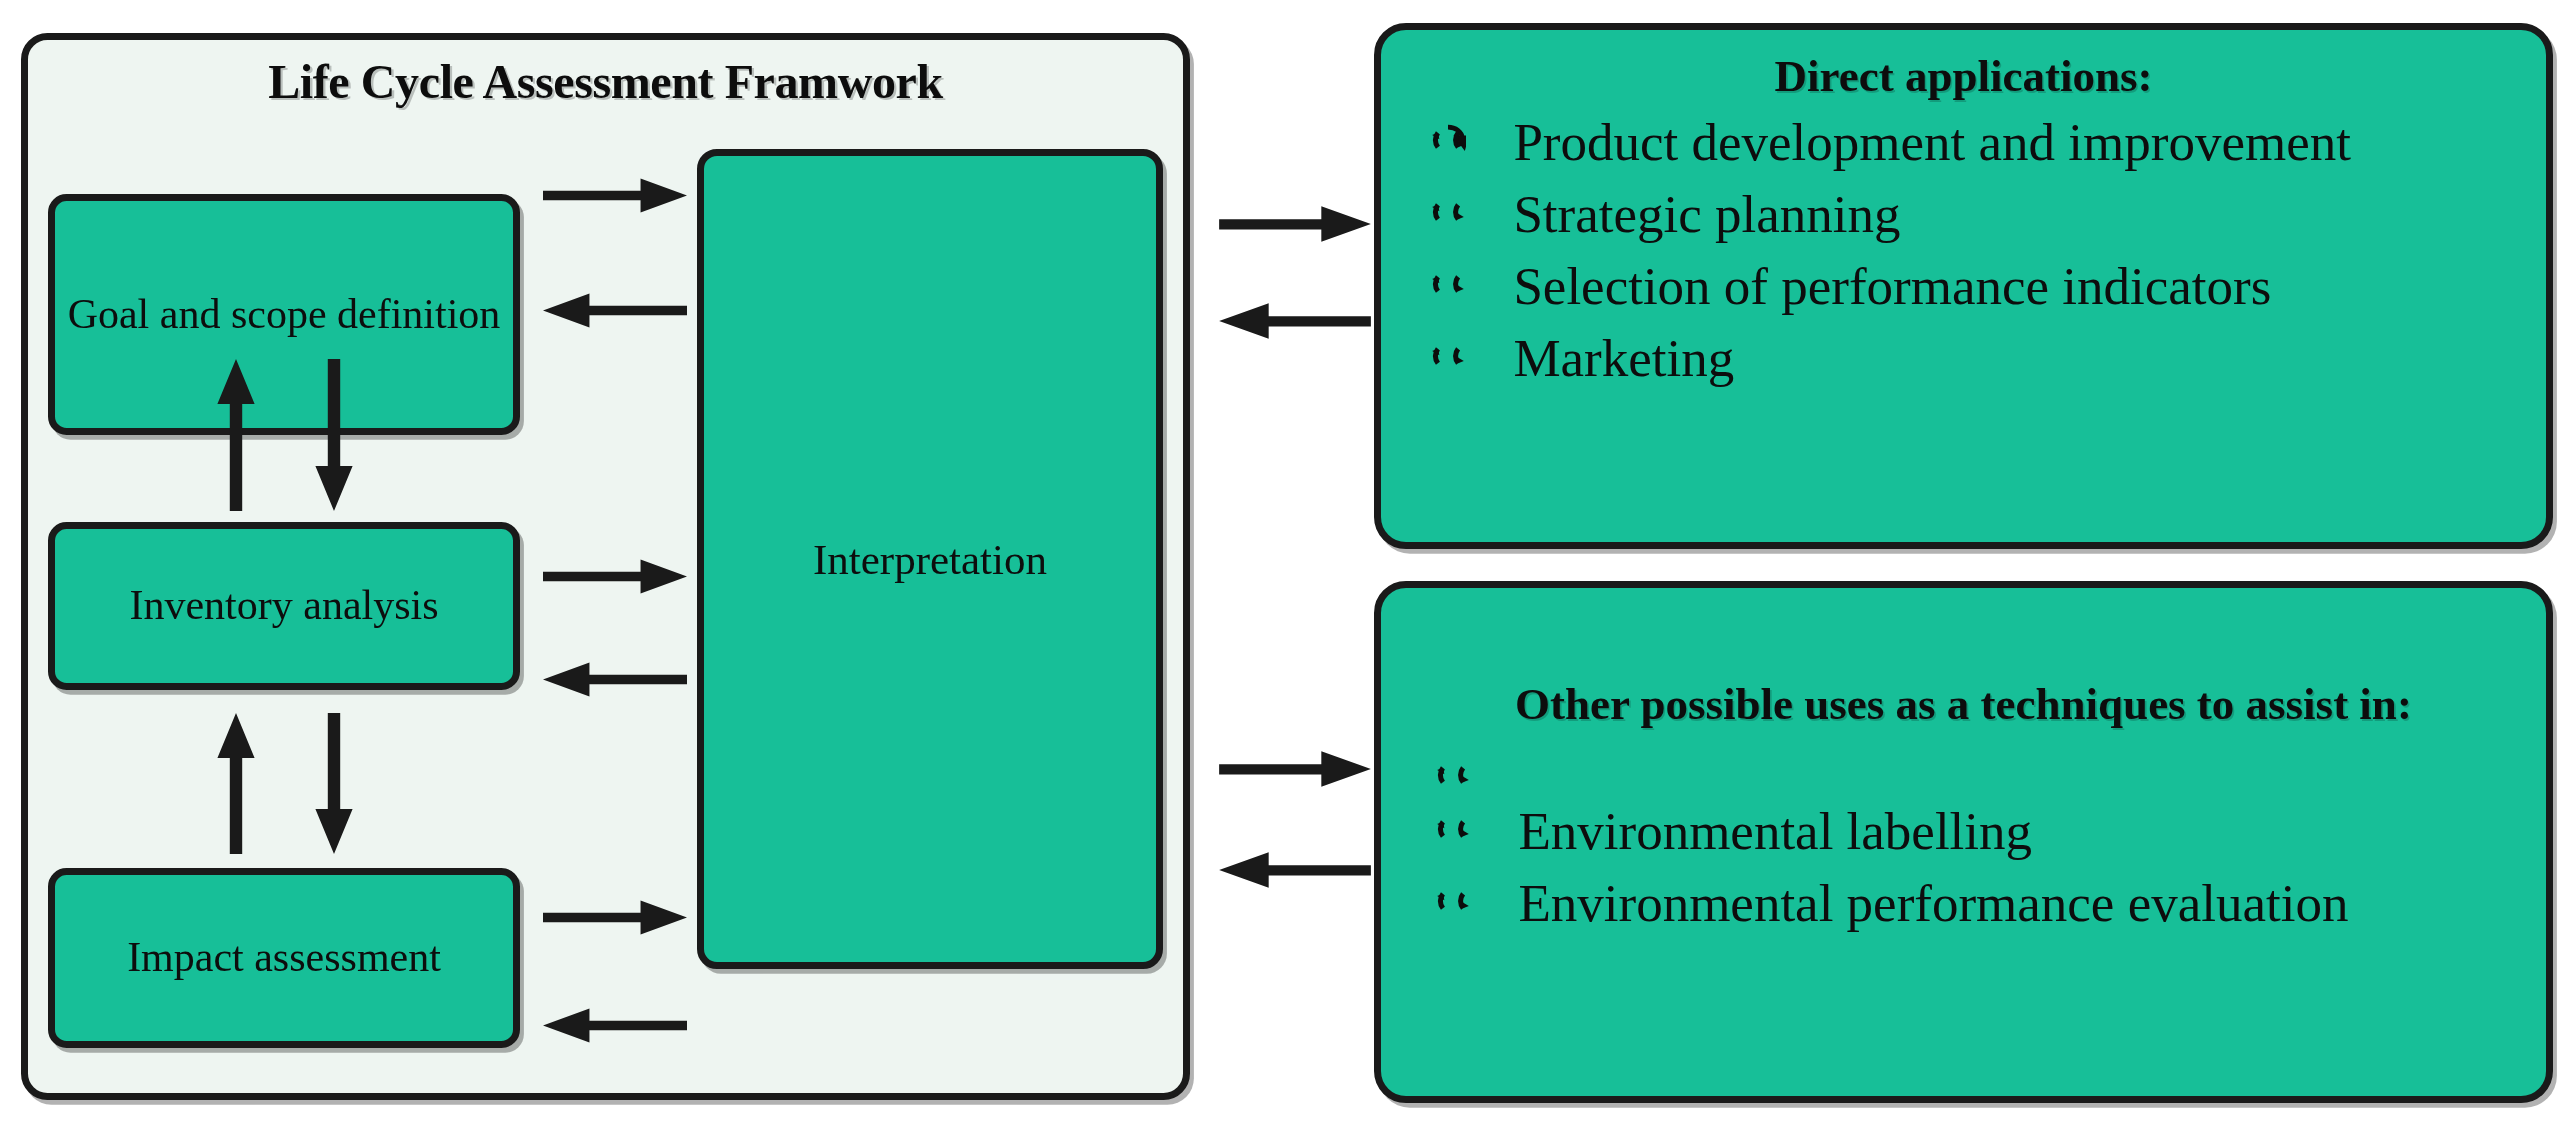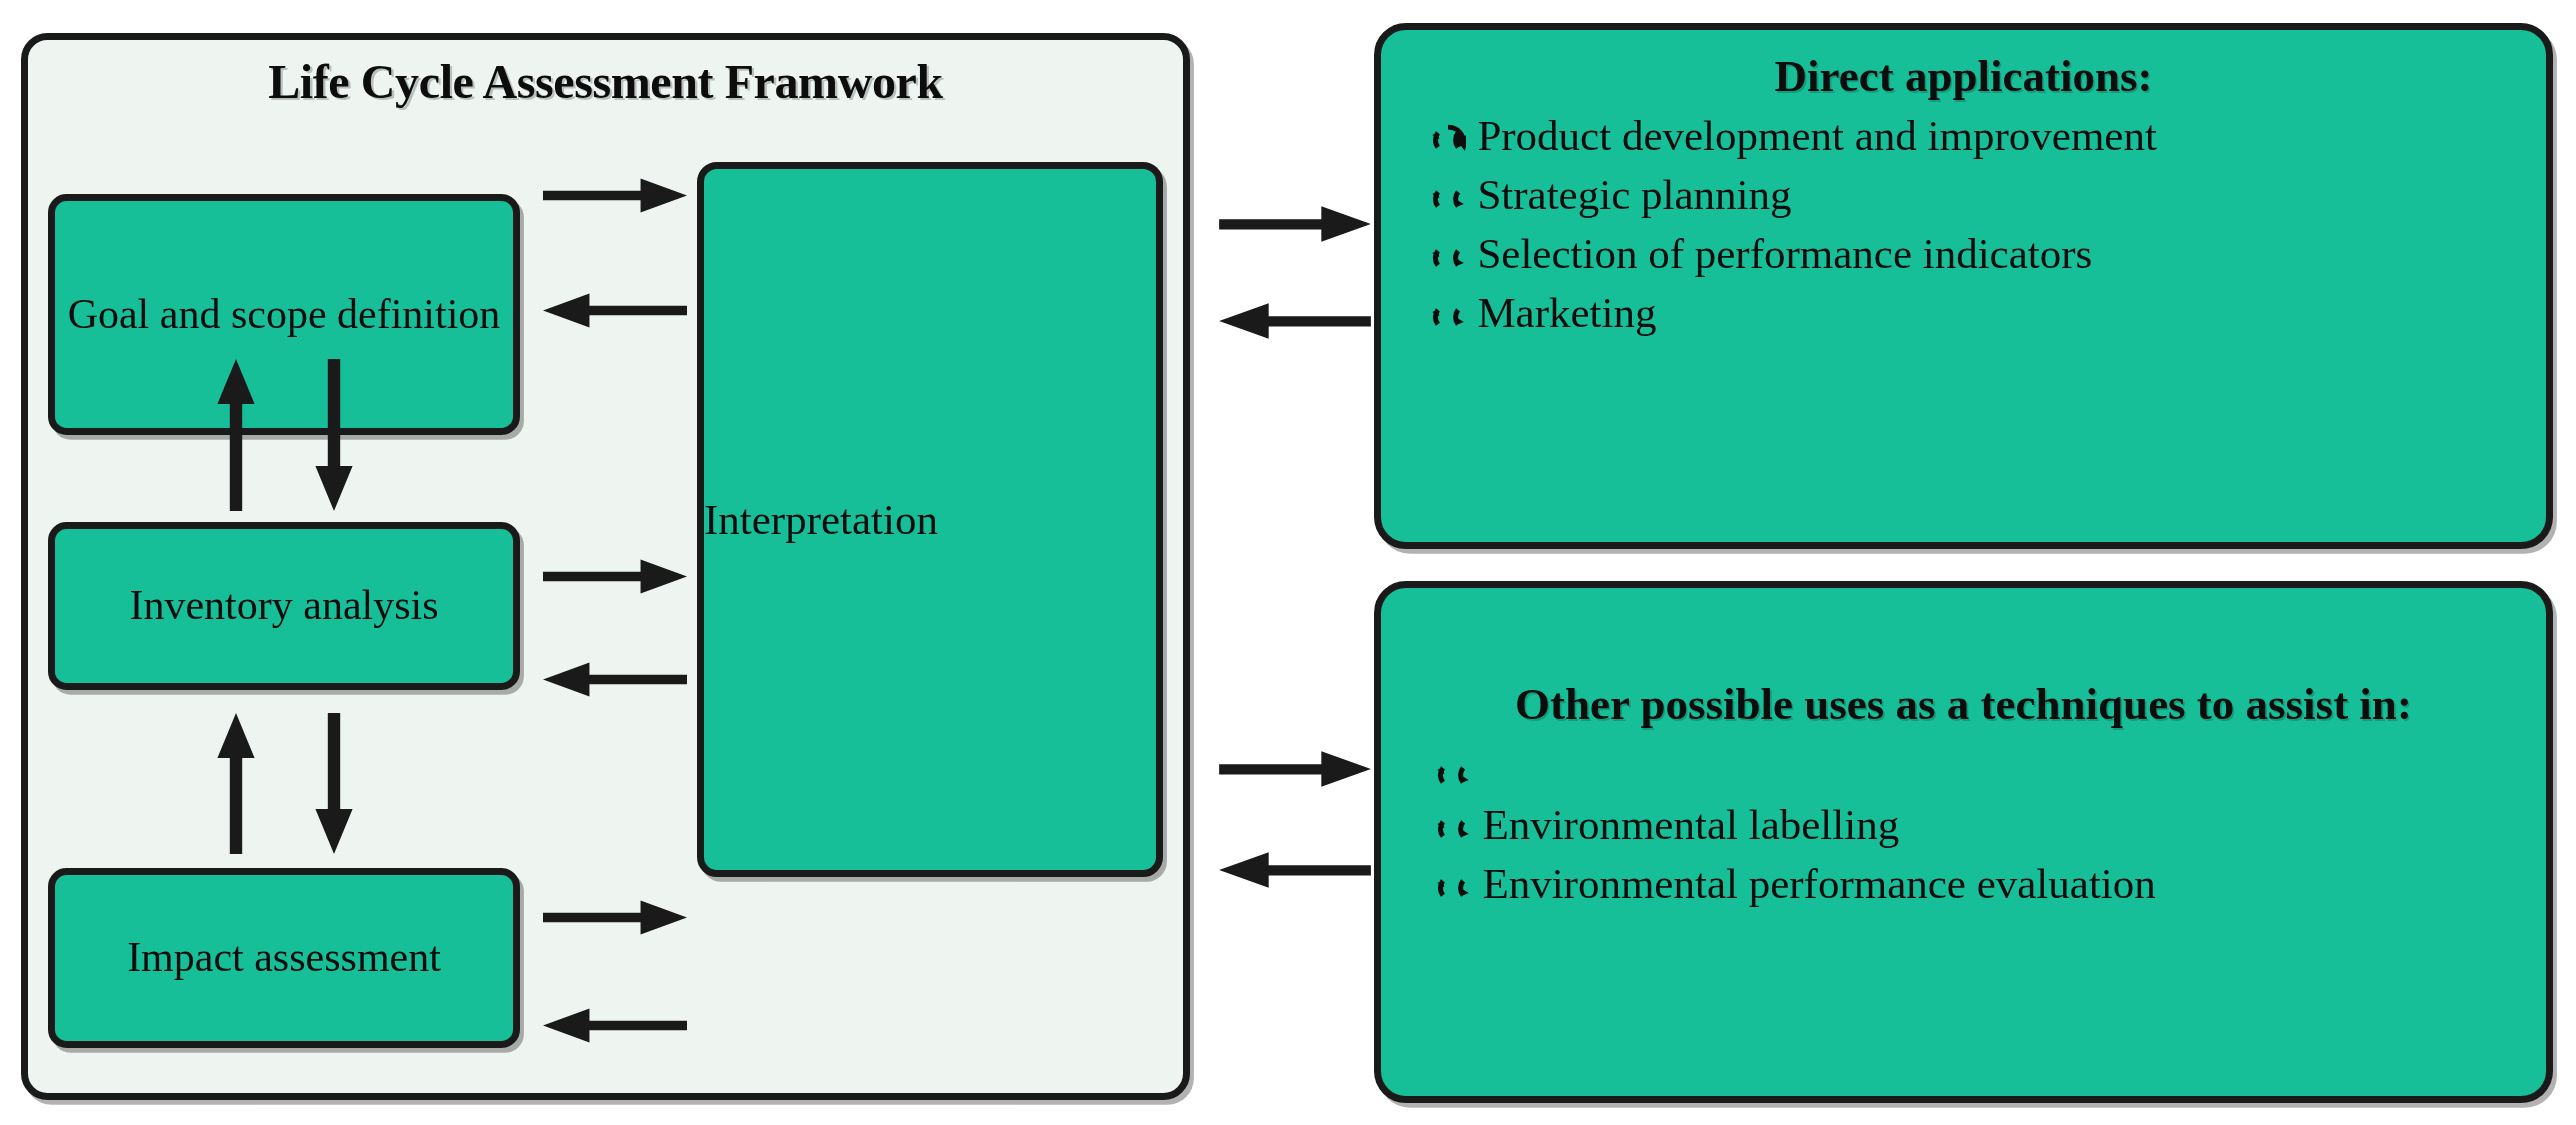--- a/index.html
+++ b/index.html
@@ -69,27 +69,27 @@
   }
 
   #stage-goal      { left: 48px;  top: 152px;  width: 472px; height: 241px; margin-top: 42px; }
   #stage-inventory { left: 48px;  top: 522px;  width: 472px; height: 168px; }
   #stage-impact    { left: 48px;  top: 868px; width: 472px; height: 180px; }
 
   #interpretation-box {
     left: 697px;
     top: 149px;
     width: 466px;
-    height: 715px;
+    height: 820px;
     background: #17bf98;
     border-radius: 20px;
     display: flex;
     align-items: center;
+    justify-content: center;
     font-size: 43px;
-    margin-top: 13px;
   }
 
   
   .panel {
     background: #17bf98;
     border-radius: 32px;
     padding: 20px 26.4px 20px 26.4px;
     box-sizing: border-box;
   }
   #panel-direct { left: 1374px; top: 23px;  width: 1179px; height: 526px; }
@@ -102,23 +102,24 @@
     line-height: 1.18;
     margin: 0 0 4.7px 0;
     text-shadow: 1.6px 1.6px 0 rgba(0,0,0,0.18);
   }
   #panel-other .panel-title { margin-top: 70px; margin-bottom: 12.4px; }
 
   .panel-list { list-style: none; margin: 0; padding: 0; }
   .panel-list li {
     display: flex;
     align-items: flex-start;
-    font-size: 43px;
+    font-size: 53px;
     line-height: 1.30;
     margin: 0 0 3.1px 0;
+    gap: 36px;
   }
   #panel-direct .panel-list { margin-left: 23px; }
   #panel-other  .panel-list { margin-left: 28px; }
 
   .bullet-icon {
     flex: 0 0 auto;
     width: 36px;
     height: 36px;
     margin-right: 11px;
     margin-top: 14px;

